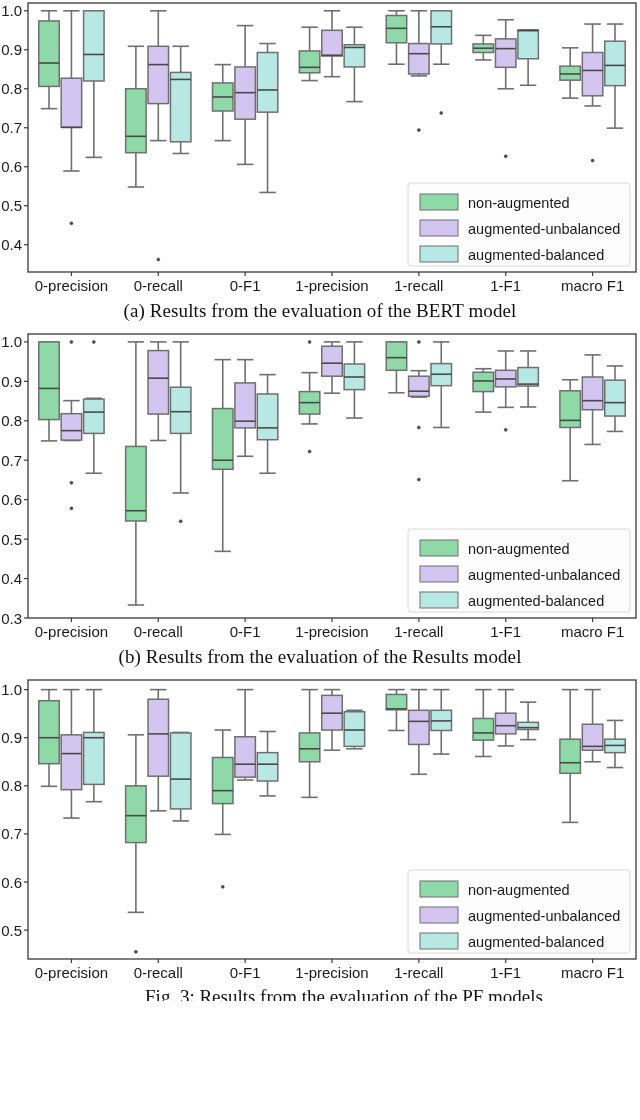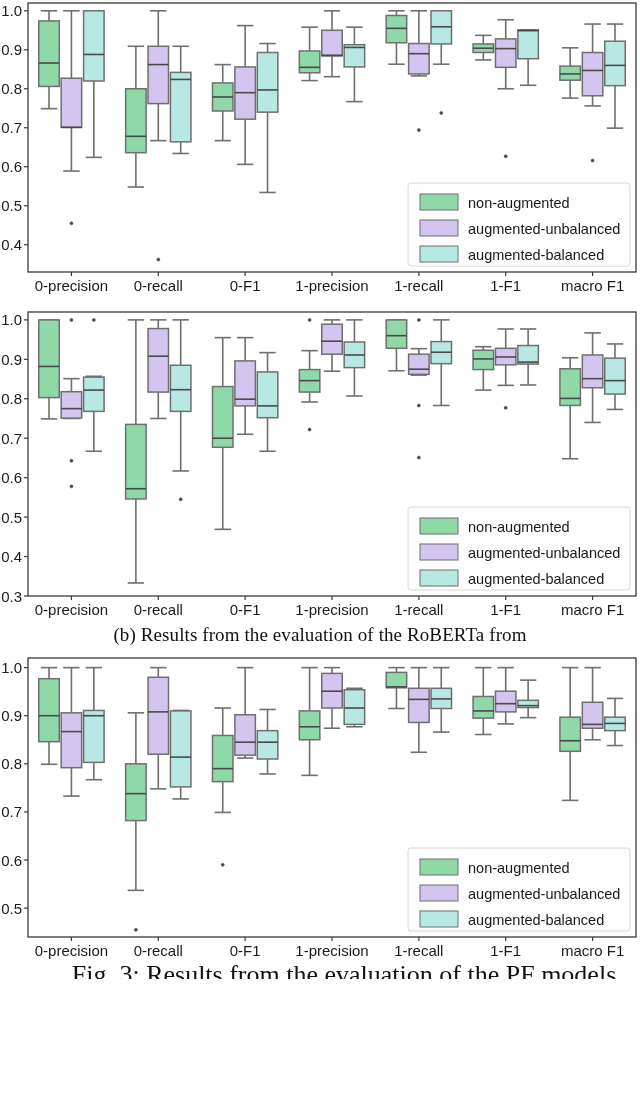--- a/index.html
+++ b/index.html
@@ -10,21 +10,21 @@
   .caption{
     text-align:center;
     font-family:"Liberation Serif",serif;
     font-size:19px;
     color:#111;
     letter-spacing:0.1px;
   }
   .figcaption{
     text-align:center;
     font-family:"Liberation Serif",serif;
-    font-size:26px;
+    font-size:19px;
     color:#111;
     overflow:hidden;
     height:14px;
     line-height:19px;
     padding-left:48px;
   }
   text{font-family:"Liberation Sans",sans-serif;}
   .tick-label{font-size:15px;fill:#1a1a1a;}
   .xtick-label{font-size:15px;fill:#1a1a1a;}
   .legend-label{font-size:14.5px;fill:#1a1a1a;}
@@ -242,20 +242,21 @@
         <g>
           <rect x="408" y="183" width="222" height="83" rx="3" fill="#fdfdfd" stroke="#d8d8d8" stroke-width="1"></rect>
           <rect x="420" y="194" width="38" height="16" fill="#8ed9a7" stroke="#6f6f6f" stroke-width="1"></rect>
           <text x="468" y="207.5" class="legend-label">non-augmented</text>
           <rect x="420" y="220" width="38" height="16" fill="#d4c4f0" stroke="#6f6f6f" stroke-width="1"></rect>
           <text x="468" y="233.5" class="legend-label">augmented-unbalanced</text>
           <rect x="420" y="246" width="38" height="16" fill="#b7e8e4" stroke="#6f6f6f" stroke-width="1"></rect>
           <text x="468" y="259.5" class="legend-label">augmented-balanced</text>
         </g>
       </svg>
+    <div class="caption">(a) Results from the evaluation of the BERT model</div>
   </div>
 
   <div class="panel" style="margin-top:9px;">
     <svg class="panel-svg" id="svg-panel-b" width="640" height="315">
         <rect x="28" y="3" width="608" height="284" fill="#ffffff" stroke="#3a3a3a" stroke-width="1.3"></rect>
         <line x1="28" y1="287" x2="24" y2="287" stroke="#3a3a3a" stroke-width="1.2"></line>
         <text x="22" y="292.5" text-anchor="end" class="tick-label">0.3</text>
         <line x1="28" y1="247.55555555555554" x2="24" y2="247.55555555555554" stroke="#3a3a3a" stroke-width="1.2"></line>
         <text x="22" y="253.05555555555554" text-anchor="end" class="tick-label">0.4</text>
         <line x1="28" y1="208.11111111111111" x2="24" y2="208.11111111111111" stroke="#3a3a3a" stroke-width="1.2"></line>
@@ -466,21 +467,21 @@
         <g>
           <rect x="408" y="198" width="222" height="83" rx="3" fill="#fdfdfd" stroke="#d8d8d8" stroke-width="1"></rect>
           <rect x="420" y="209" width="38" height="16" fill="#8ed9a7" stroke="#6f6f6f" stroke-width="1"></rect>
           <text x="468" y="222.5" class="legend-label">non-augmented</text>
           <rect x="420" y="235" width="38" height="16" fill="#d4c4f0" stroke="#6f6f6f" stroke-width="1"></rect>
           <text x="468" y="248.5" class="legend-label">augmented-unbalanced</text>
           <rect x="420" y="261" width="38" height="16" fill="#b7e8e4" stroke="#6f6f6f" stroke-width="1"></rect>
           <text x="468" y="274.5" class="legend-label">augmented-balanced</text>
         </g>
       </svg>
-    <div class="caption">(b) Results from the evaluation of the RoBERTa from</div>
+    <div class="caption">(b) Results from the evaluation of the Results model</div>
   </div>
 
   <div class="panel" style="margin-top:9px;">
     <svg class="panel-svg" id="svg-panel-c" width="640" height="310">
         <rect x="28" y="3" width="608" height="279" fill="#ffffff" stroke="#3a3a3a" stroke-width="1.3"></rect>
         <line x1="28" y1="253.13793103448276" x2="24" y2="253.13793103448276" stroke="#3a3a3a" stroke-width="1.2"></line>
         <text x="22" y="258.6379310344828" text-anchor="end" class="tick-label">0.5</text>
         <line x1="28" y1="205.0344827586207" x2="24" y2="205.0344827586207" stroke="#3a3a3a" stroke-width="1.2"></line>
         <text x="22" y="210.5344827586207" text-anchor="end" class="tick-label">0.6</text>
         <line x1="28" y1="156.93103448275866" x2="24" y2="156.93103448275866" stroke="#3a3a3a" stroke-width="1.2"></line>

